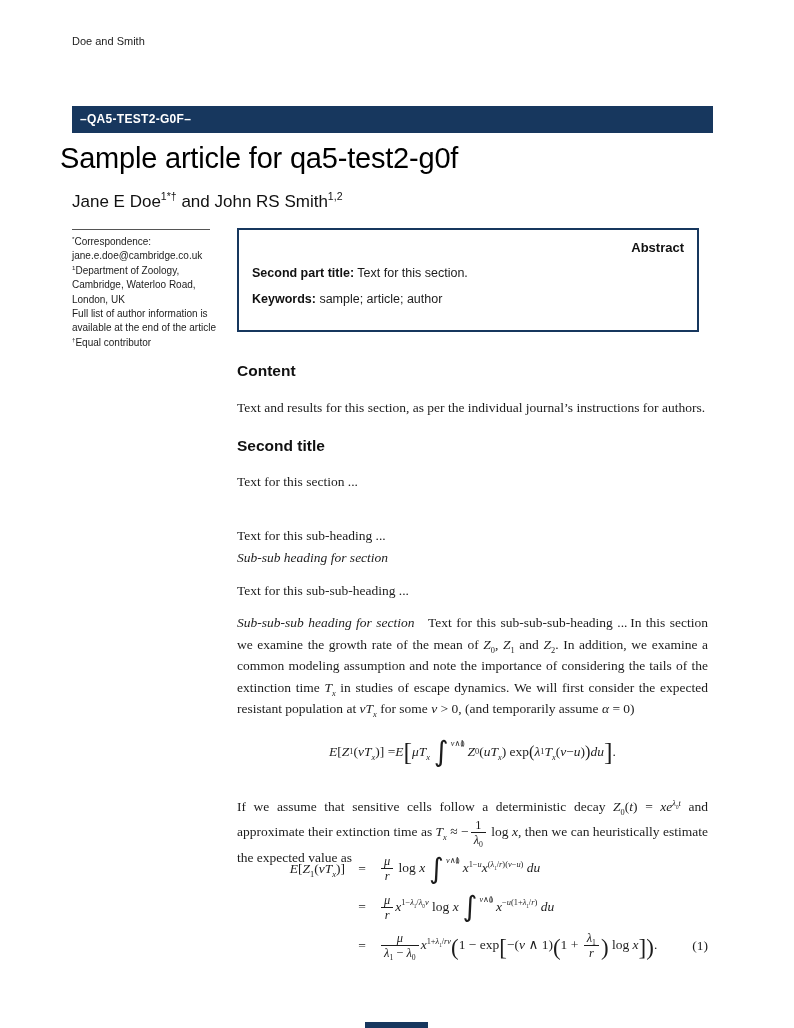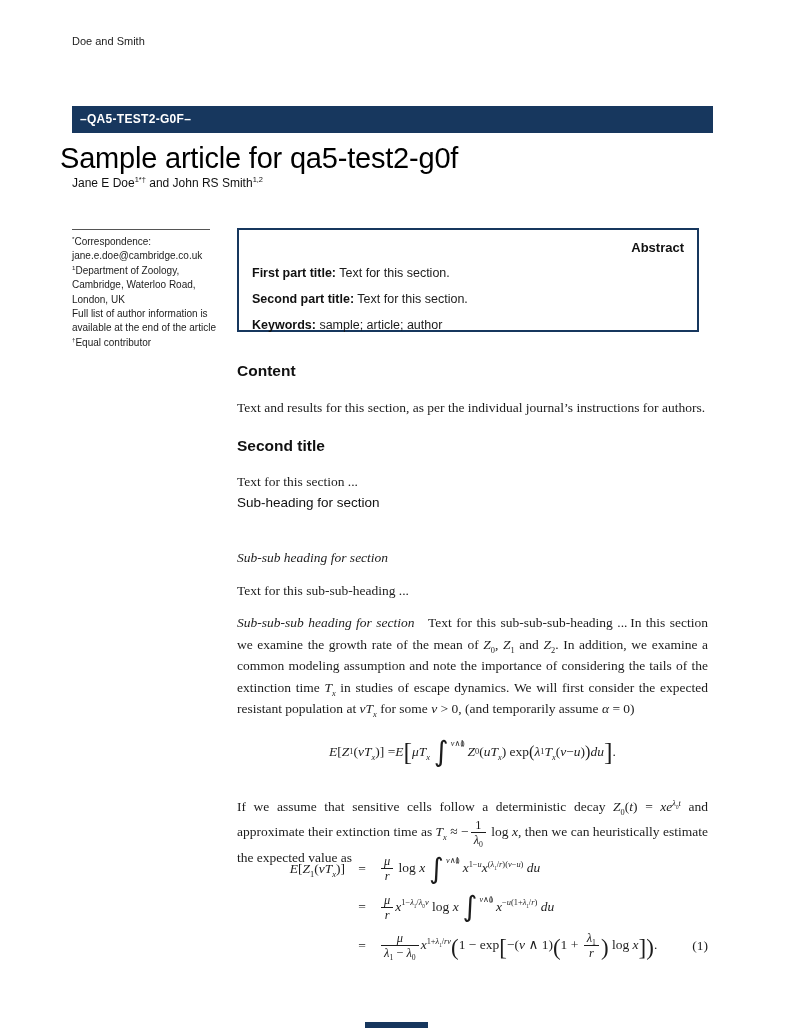--- a/index.html
+++ b/index.html
@@ -9,21 +9,21 @@
          font-size:13.5px;line-height:21.5px;color:#1c1c1c;text-align:justify;margin-top:12px;}
   sup{font-size:0.62em;line-height:0;}
   sub{font-size:0.62em;line-height:0;}
 
   .running-head{position:absolute;left:72px;top:35px;font-size:11px;color:#222;}
 
   .banner{position:absolute;left:72px;top:106px;width:641px;height:27px;background:var(--accent,#17375e);}
   .banner-label{padding-left:8px;line-height:27px;font-size:12px;font-weight:700;color:#fff;letter-spacing:0.3px;}
 
   .doc-title{position:absolute;left:60px;top:142px;font-size:29px;color:#000;letter-spacing:-0.2px;}
-  .authors{position:absolute;left:72px;top:176px;font-size:12px;color:#111;}
+  .authors{position:absolute;left:72px;top:192px;font-size:17px;color:#111;}
 
   .sidebar-rule{position:absolute;left:72px;top:229px;width:138px;border-top:1px solid #555;}
   .sidebar{position:absolute;left:72px;top:235px;width:152px;font-size:10px;line-height:14.4px;color:#1b1b1b;}
 
   .abstract-box{position:absolute;left:237px;top:228px;width:462px;height:104px;box-sizing:border-box;
                 border:2px solid var(--accent,#17375e);background:#fff;padding:8px 13px;}
   .abstract-heading{font-size:13px;font-weight:700;color:#111;margin:2px 0 10px 0;text-align:right;}
   .abstract-line{font-size:12.5px;line-height:17px;margin-bottom:9px;color:#1b1b1b;}
   .abstract-line b{color:#111;}
 
@@ -81,32 +81,31 @@
     <div><sup>1</sup>Department of Zoology,</div>
     <div>Cambridge, Waterloo Road,</div>
     <div>London, UK</div>
     <div>Full list of author information is</div>
     <div>available at the end of the article</div>
     <div><sup>†</sup>Equal contributor</div>
   </div>
 
   <div class="abstract-box">
     <div class="abstract-heading">Abstract</div>
-    <div class="abstract-line"><b>First part title:</b> Text for this section.</div>
     <div class="abstract-line"><b>Second part title:</b> Text for this section.</div>
     <div class="abstract-line"><b>Keywords:</b> sample; article; author</div>
   </div>
 
   <div class="col h-major" style="top:362px;">Content</div>
   <div class="col serif" style="top:385px;">Text and results for this section, as per the individual journal’s instructions for authors.</div>
 
   <div class="col h-major" style="top:437px;">Second title</div>
   <div class="col serif" style="top:459px;">Text for this section ...</div>
 
-  <div class="col h-sub" style="top:495px;">Sub-heading for section</div>
+  <div class="col serif" style="top:513px;">Text for this sub-heading ...</div>
 
   <div class="col h-subsub" style="top:550px;">Sub-sub heading for section</div>
   <div class="col serif" style="top:568px;">Text for this sub-sub-heading ...</div>
 
   <div class="col serif math" style="top:600px;"><i>Sub-sub-sub heading for section</i>  Text for this sub-sub-sub-heading ... In this section we examine the growth rate of the mean of <i>Z</i><sub>0</sub>, <i>Z</i><sub>1</sub> and <i>Z</i><sub>2</sub>. In addition, we examine a common modeling assumption and note the importance of considering the tails of the extinction time <i>T<sub>x</sub></i> in studies of escape dynamics. We will first consider the expected resistant population at <i>vT<sub>x</sub></i> for some <i>v</i> &gt; 0, (and temporarily assume <i>α</i> = 0)</div>
 
   <div class="eq-display math" style="top:726px;height:52px;"><i>E</i>[<i>Z</i><sub>1</sub>(<i>vT<sub>x</sub></i>)] = <i>E</i><span class="dlm">[</span><i>μT<sub>x</sub></i><span class="intw">
         <span class="ints">∫</span>
         <span class="lims">
           <span class="lu"><i>v</i>∧1</span>

